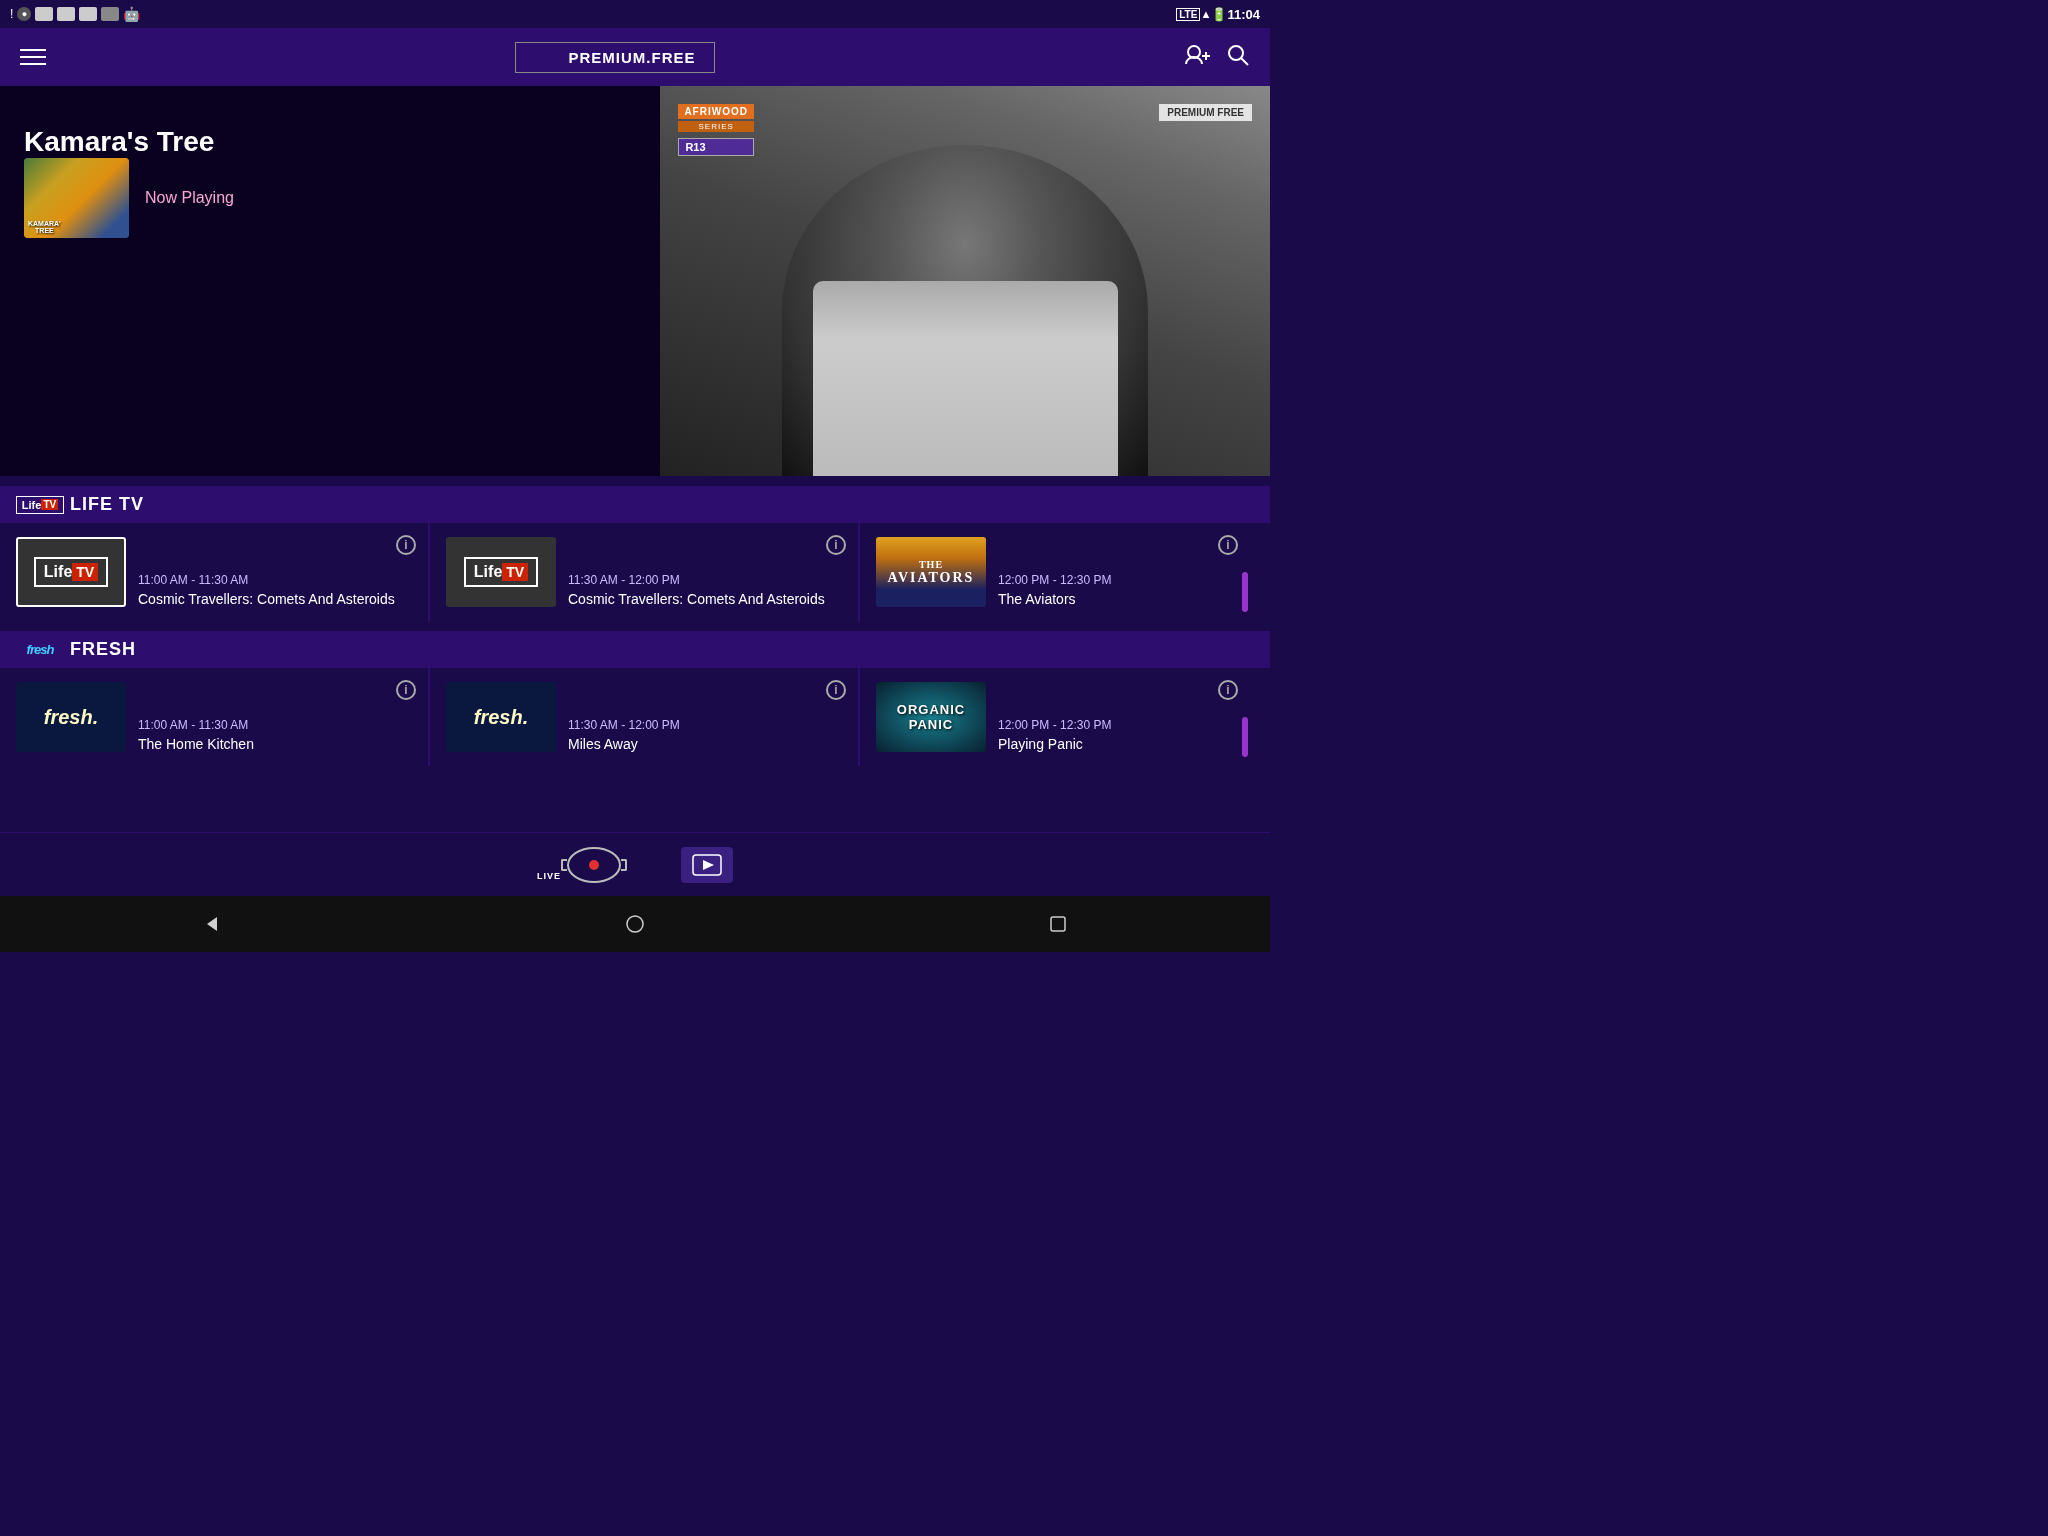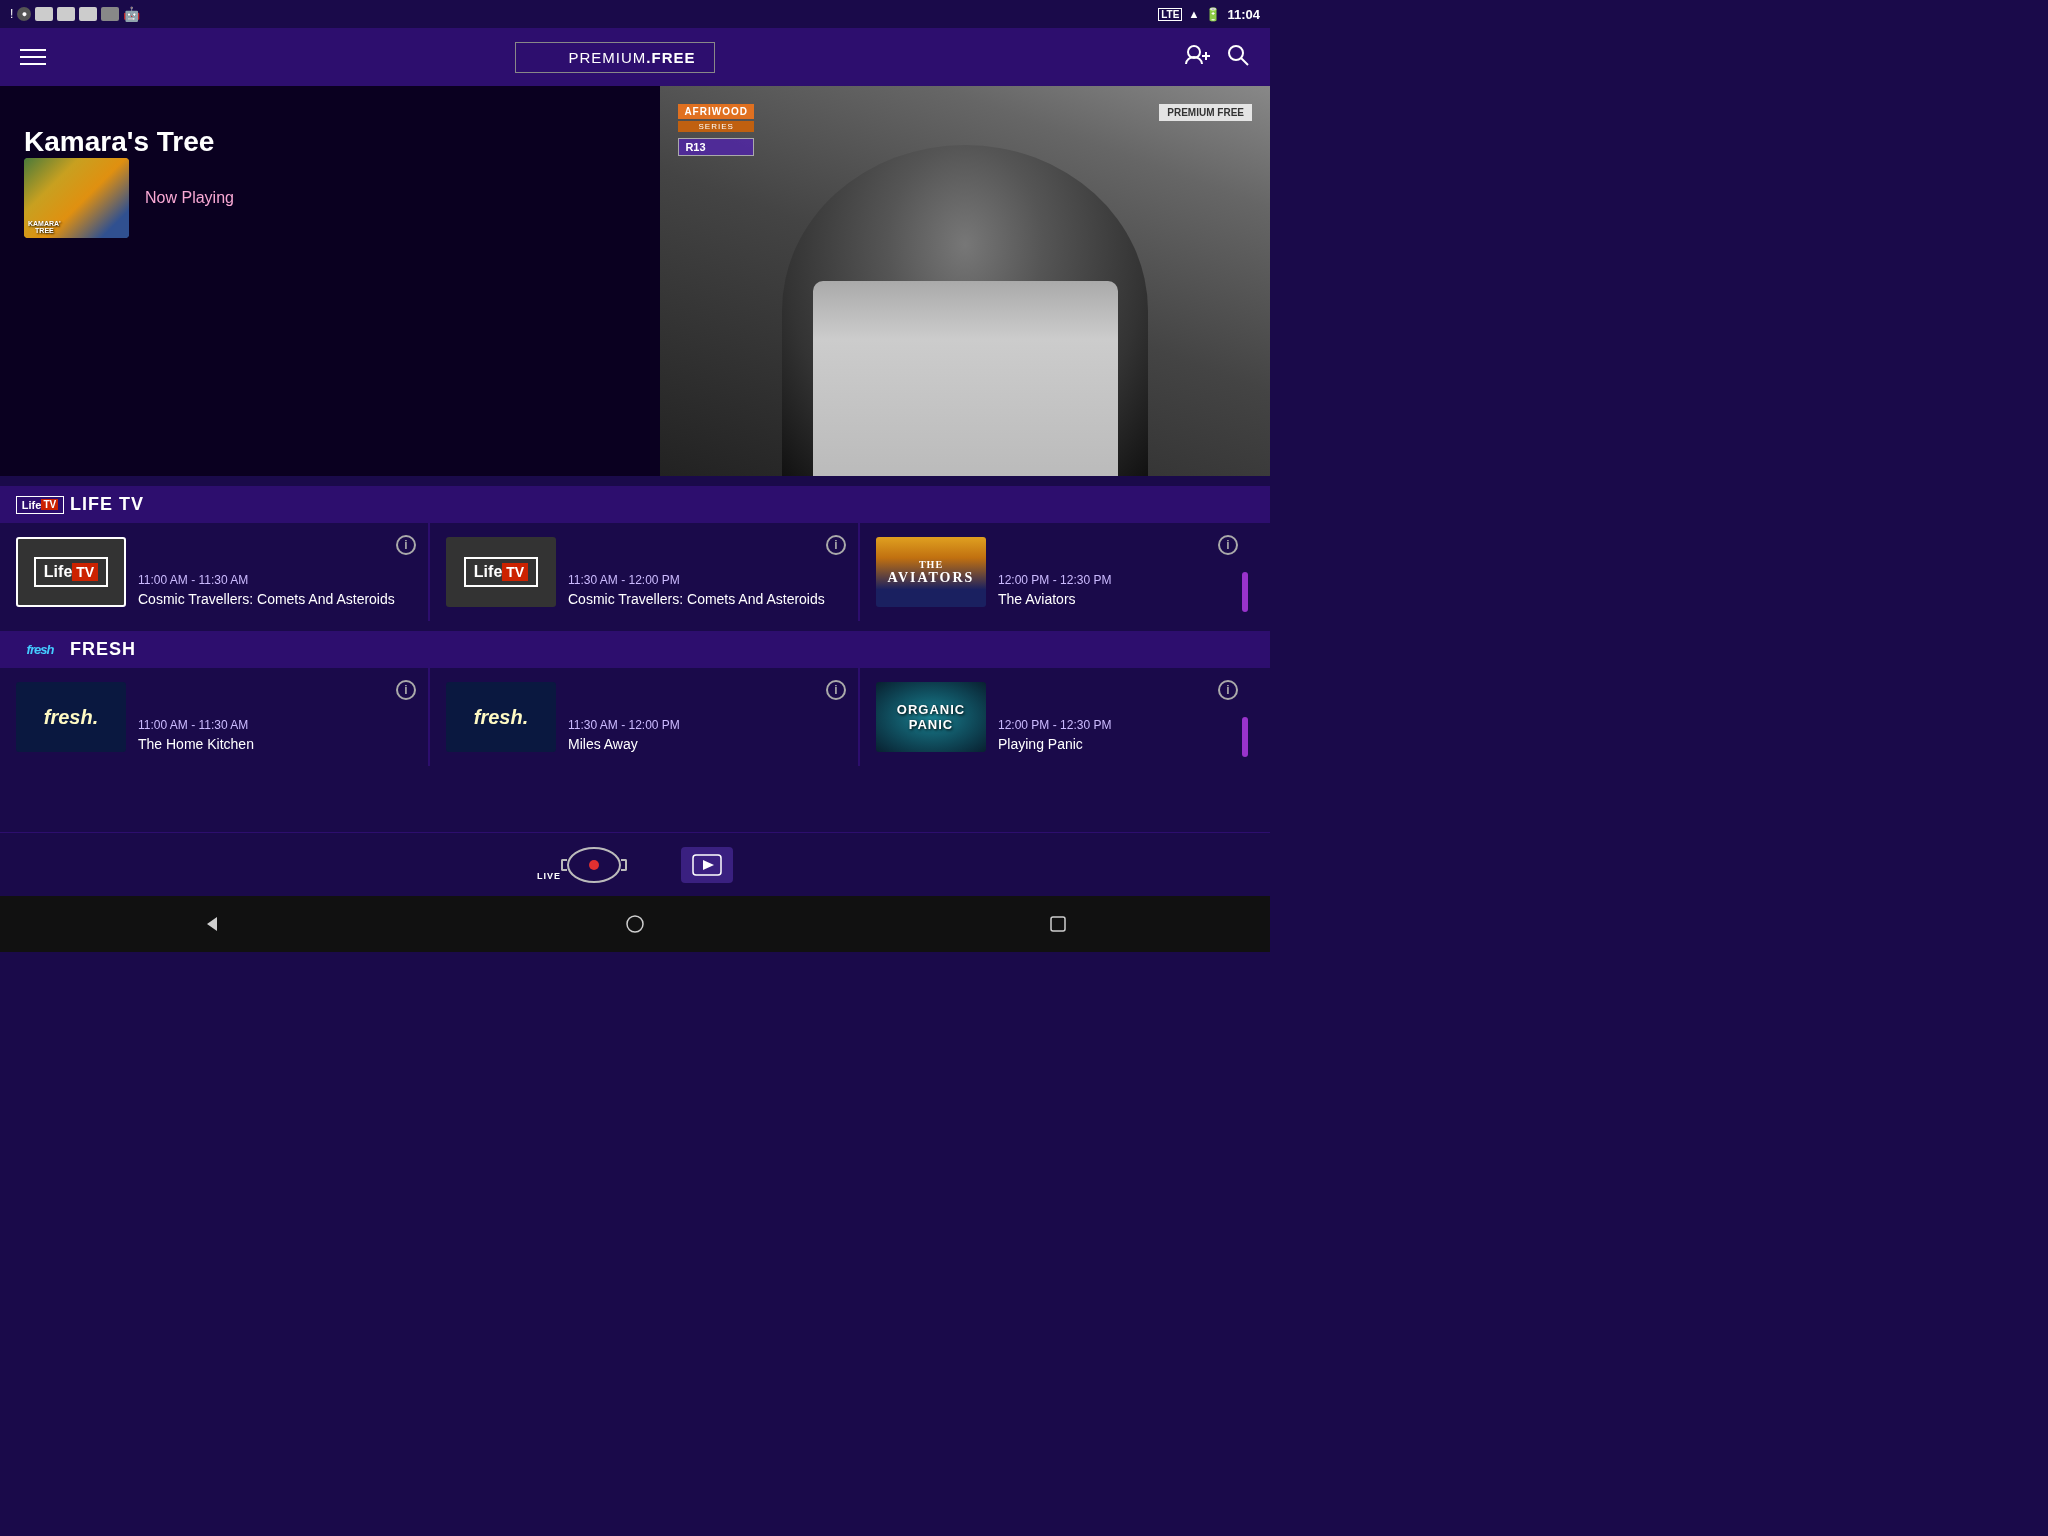--- a/index.html
+++ b/index.html
@@ -25,21 +25,20 @@
       font-size: 12px;
     }
     .status-bar-left {
       display: flex;
       align-items: center;
       gap: 4px;
     }
     .status-bar-right {
       display: flex;
       align-items: center;
-      gap: 6px;
       font-size: 13px;
       font-weight: bold;
     }
     .status-icon {
       width: 16px;
       height: 16px;
       background: #666;
       border-radius: 2px;
       display: inline-block;
     }
@@ -404,21 +403,21 @@
     <span style="font-size:13px;font-weight:bold;">11:04</span>
   </div>
 </div>
 
 <div class="top-nav">
   <div class="hamburger">
     <span></span>
     <span></span>
     <span></span>
   </div>
-  <div class="app-title"><span style="font-weight:normal;padding-left:34px;">PREMIUM</span><span style="font-weight:bold;">.</span><span style="font-weight:bold;">FREE</span></div>
+  <div class="app-title"><span style="font-weight:bold;padding-left:34px;">PREMIUM</span><span style="font-weight:bold;">.</span><span style="font-weight:bold;">FREE</span></div>
   <div class="nav-icons">
     <span style="font-size:20px;cursor:pointer;">
       <svg width="26" height="22" viewBox="0 0 26 22" fill="none">
         <circle cx="10" cy="8" r="6" stroke="white" stroke-width="2" fill="none"></circle>
         <path d="M2 20c0-4 4-7 8-7s8 3 8 7" stroke="white" stroke-width="2" fill="none"></path>
         <line x1="22" y1="8" x2="22" y2="16" stroke="white" stroke-width="2"></line>
         <line x1="18" y1="12" x2="26" y2="12" stroke="white" stroke-width="2"></line>
       </svg>
     </span>
     <span style="font-size:20px;cursor:pointer;">

